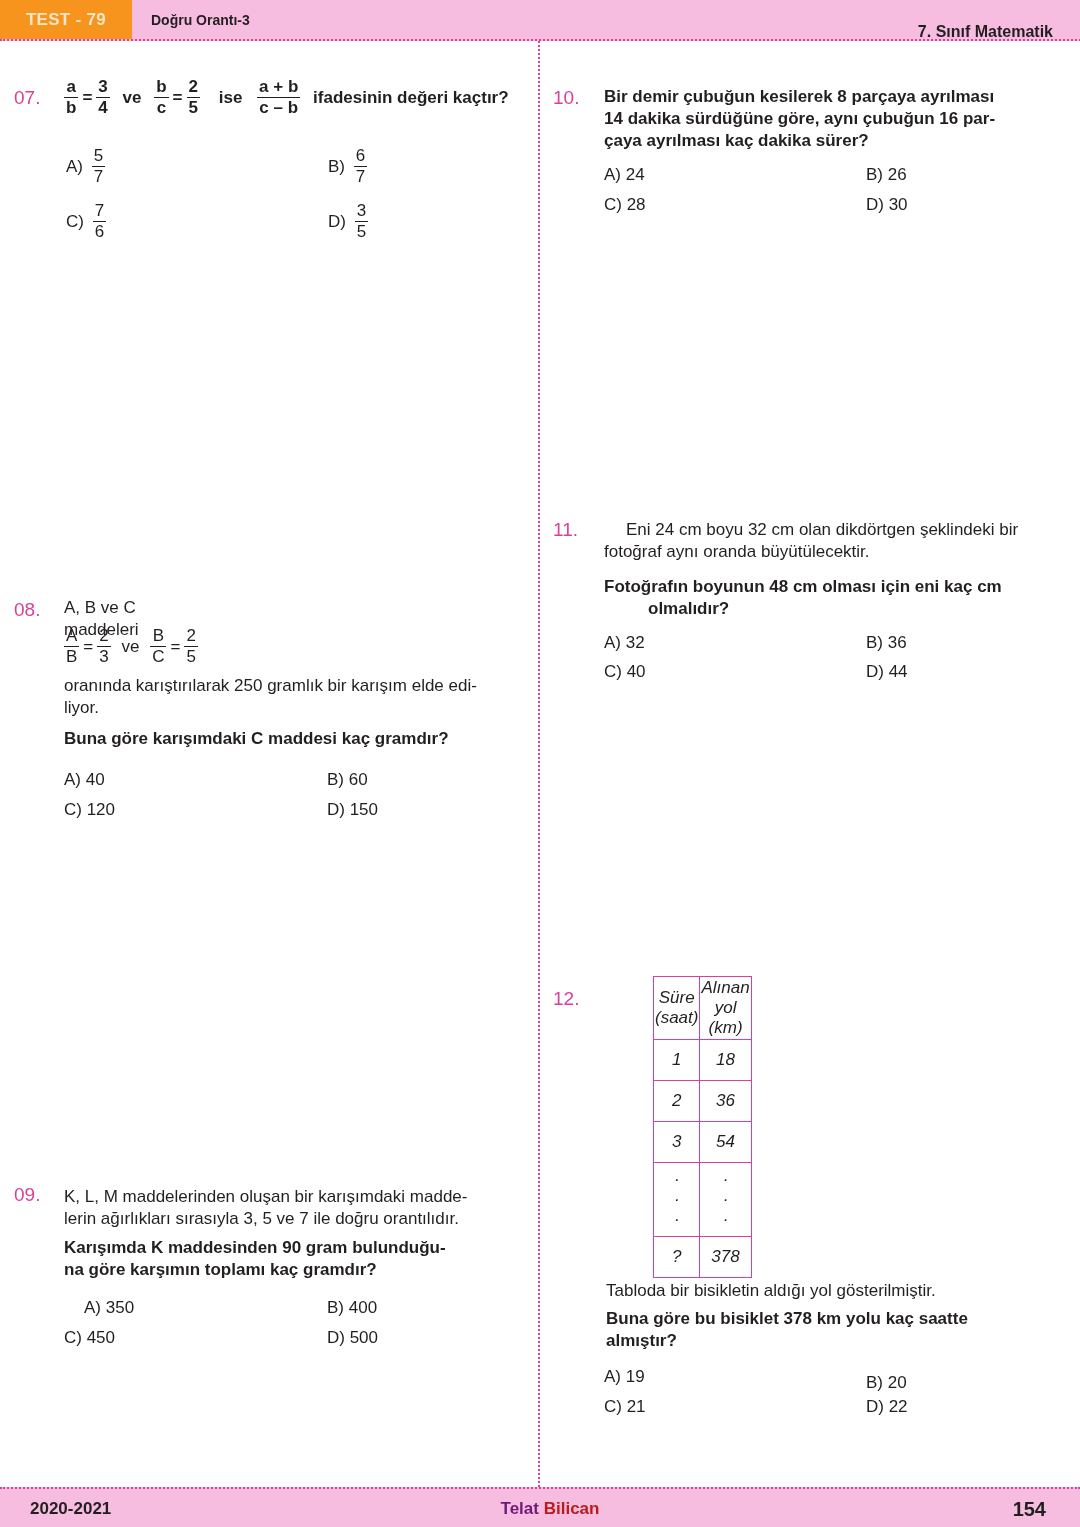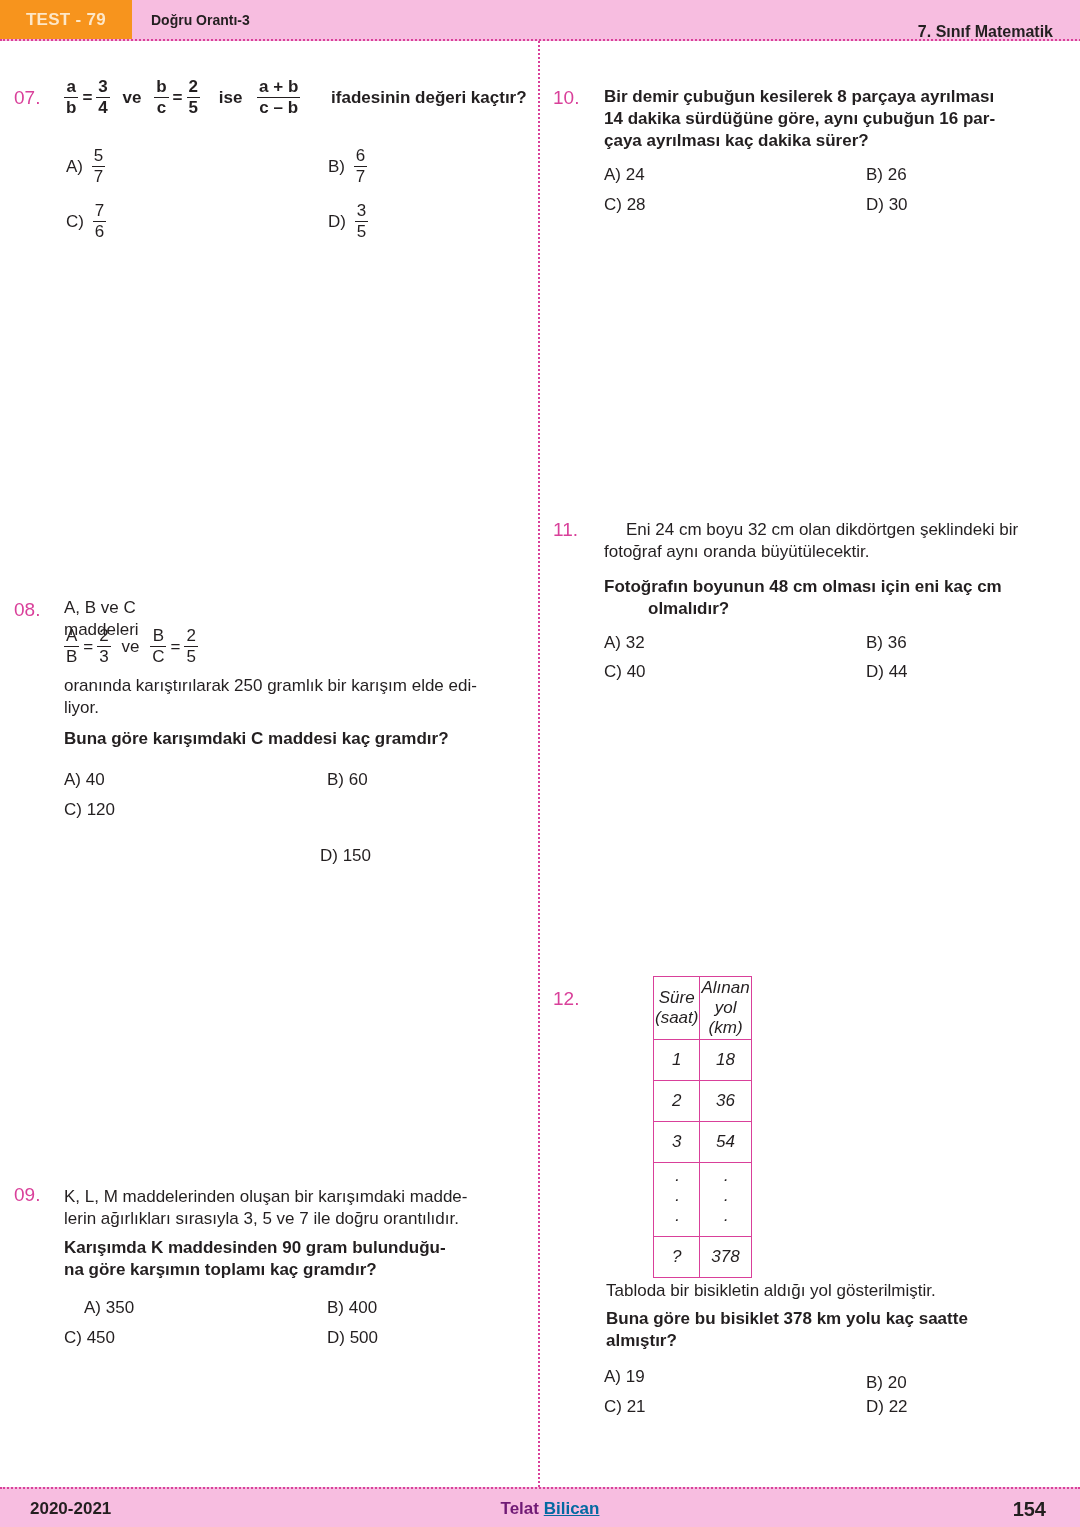--- a/index.html
+++ b/index.html
@@ -24,21 +24,21 @@
     border-left: 2px dotted #d9409a;
   }
 
   .footer {
     position: absolute; left: 0; top: 1487px; width: 1080px; height: 40px;
     background: #f7bde0; border-top: 2px dotted #d9409a;
   }
   .footer-year { position: absolute; left: 30px; top: 0; line-height: 40px; font-weight: bold; font-size: 17px; }
   .footer-brand { position: absolute; left: 0; width: 1100px; text-align: center; top: 0; line-height: 40px; font-weight: bold; font-size: 17px; }
   .brand-first { color: #701a75; }
-  .brand-second { color: #0369a1; text-decoration: underline; }
+  .brand-second { color: #b91c1c; }
   .footer-page { position: absolute; right: 34px; top: 0; line-height: 40px; font-weight: bold; font-size: 20px; }
 
   .q { position: absolute; }
   .qnum { position: absolute; color: #d9409a; font-size: 19px; }
   .text { font-size: 17px; line-height: 22px; }
   .bold { font-weight: bold; }
   .opt { position: absolute; white-space: nowrap; }
 
   .frac { display: inline-block; vertical-align: middle; text-align: center; line-height: 20px; margin: 0 2px; }
   .frac .num { display: block; border-bottom: 1.5px solid #231f20; padding: 0 2px; }
@@ -63,21 +63,21 @@
 <div class="divider"></div>
 
 <div class="q" style="left:0;top:0;">
   <span class="qnum" style="left:14px;top:87px;">07.</span>
   <div style="position:absolute;left:62px;top:77px;white-space:nowrap;font-size:17px;font-weight:bold;">
     <span class="frac"><span class="num">a</span><span class="den">b</span></span><span class="eq">=</span><span class="frac"><span class="num">3</span><span class="den">4</span></span>
     <span class="eq" style="margin:0 6px;">ve</span>
     <span class="frac"><span class="num">b</span><span class="den">c</span></span><span class="eq">=</span><span class="frac"><span class="num">2</span><span class="den">5</span></span>
     <span class="eq" style="margin:0 8px 0 12px;">ise</span>
     <span class="frac"><span class="num">a + b</span><span class="den">c – b</span></span>
-    <span class="eq" style="margin-left:24px;text-align:right;">ifadesinin değeri kaçtır?</span>
+    <span class="eq" style="margin-left:6px;text-align:right;">ifadesinin değeri kaçtır?</span>
   </div>
   <div style="position:absolute;left:64px;top:146px;font-size:17px;white-space:nowrap;">
     <span class="eq">A)</span>
     <span class="frac" style="font-weight:normal;"><span class="num">5</span><span class="den">7</span></span>
   </div>
   <div style="position:absolute;left:326px;top:146px;font-size:17px;white-space:nowrap;">
     <span class="eq">B)</span>
     <span class="frac"><span class="num">6</span><span class="den">7</span></span>
   </div>
   <div style="position:absolute;left:64px;top:201px;font-size:17px;white-space:nowrap;">
@@ -97,21 +97,21 @@
     <span class="frac"><span class="num">A</span><span class="den">B</span></span><span class="eq">=</span><span class="frac"><span class="num">2</span><span class="den">3</span></span>
     <span class="eq" style="margin:0 4px;">ve</span>
     <span class="frac"><span class="num">B</span><span class="den">C</span></span><span class="eq">=</span><span class="frac"><span class="num">2</span><span class="den">5</span></span>
   </div>
   <div class="text" style="position:absolute;left:64px;top:675px;white-space:nowrap;">oranında karıştırılarak 250 gramlık bir karışım elde edi-</div>
   <div class="text" style="position:absolute;left:64px;top:697px;">liyor.</div>
   <div class="text bold" style="position:absolute;left:64px;top:728px;white-space:nowrap;">Buna göre karışımdaki C maddesi kaç gramdır?</div>
   <span class="opt text" style="left:64px;top:769px;">A) 40</span>
   <span class="opt text" style="left:327px;top:769px;">B) 60</span>
   <span class="opt text" style="left:64px;top:799px;">C) 120</span>
-  <span class="opt text" style="left:320px;top:799px;margin-top:46px;">D) 150</span>
+  <span class="opt text" style="left:327px;top:799px;">D) 150</span>
 </div>
 
 <div class="q" style="left:0;top:0;">
   <span class="qnum" style="left:14px;top:1184px;">09.</span>
   <div class="text" style="position:absolute;left:64px;top:1186px;white-space:nowrap;">K, L, M maddelerinden oluşan bir karışımdaki madde-</div>
   <div class="text" style="position:absolute;left:64px;top:1208px;white-space:nowrap;">lerin ağırlıkları sırasıyla 3, 5 ve 7 ile doğru orantılıdır.</div>
   <div class="text bold" style="position:absolute;left:64px;top:1237px;white-space:nowrap;">Karışımda K maddesinden 90 gram bulunduğu-</div>
   <div class="text bold" style="position:absolute;left:64px;top:1259px;white-space:nowrap;">na göre karşımın toplamı kaç gramdır?</div>
   <span class="opt text" style="left:64px;top:1297px;margin-left:20px;">A) 350</span>
   <span class="opt text" style="left:327px;top:1297px;">B) 400</span>

